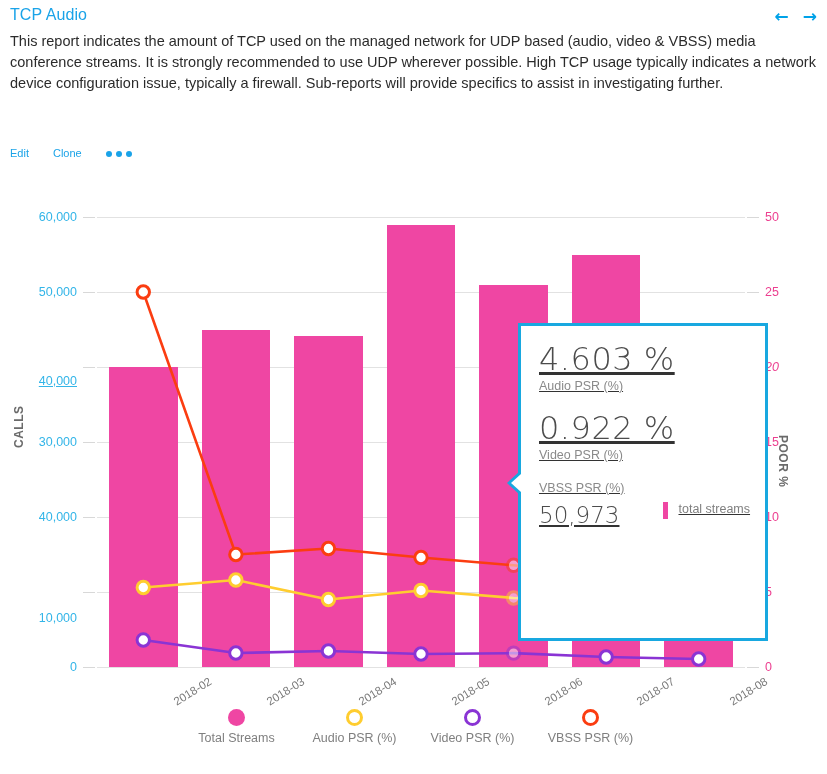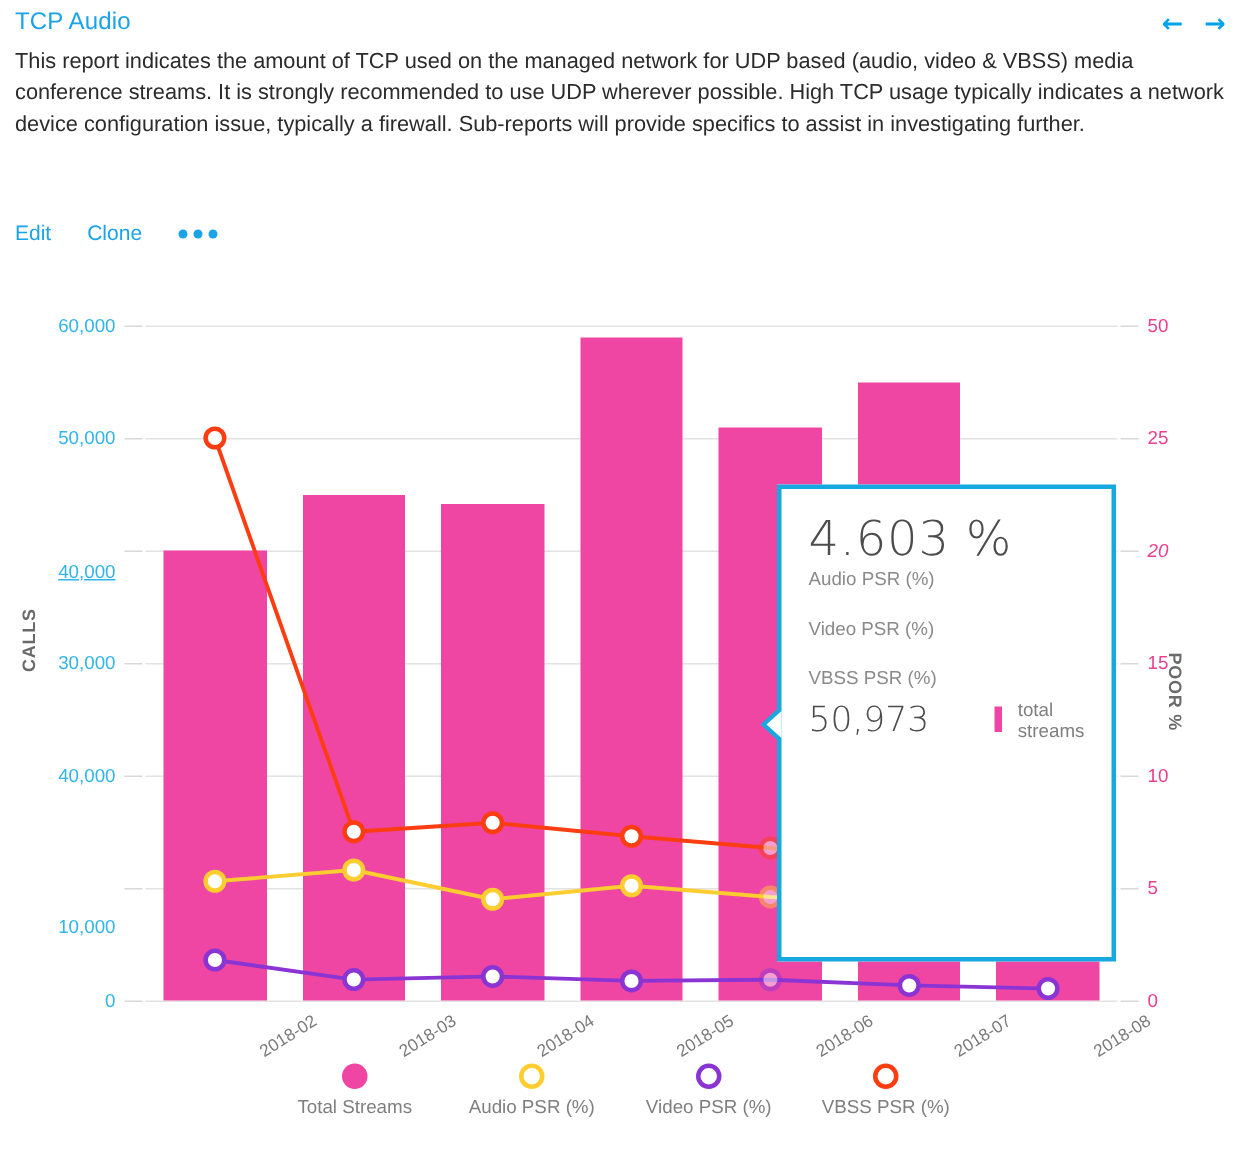--- a/index.html
+++ b/index.html
@@ -32,21 +32,21 @@
   #report-description{
     position:absolute;left:10px;top:31px;width:808px;
     font-size:14.5px;line-height:21px;color:#2b2b2b;
   }
   
   #command-bar{
     position:absolute;left:10px;top:147px;
     display:flex;align-items:center;gap:24px;
   }
   .cmd-link{
-    color:#1aa3e8;font-size:14px;cursor:pointer;white-space:nowrap;
+    color:#1aa3e8;font-size:11px;cursor:pointer;white-space:nowrap;
   }
   #more-commands{
     display:flex;gap:4px;align-items:center;cursor:pointer;padding-top:2px;
   }
   #more-commands i{
     display:block;width:6px;height:6px;border-radius:50%;background:#1aa3e8;
   }
   
   #chart-area{
     position:absolute;left:0;top:190px;width:827px;height:584px;
@@ -104,42 +104,43 @@
     display:flex;justify-content:center;gap:0;
   }
   .legend-item{
     width:118px;display:flex;flex-direction:column;
     align-items:center;gap:5px;cursor:pointer;
   }
   .legend-marker{width:17px;height:17px;border-radius:50%;box-sizing:border-box;}
   .legend-label{font-size:12.5px;color:#7f7f7f;white-space:nowrap;}
   
   #tooltip{
-    position:absolute;left:518px;top:323px;width:226px;height:318px;
+    position:absolute;left:518px;top:323px;width:250px;height:318px;
     background:#ffffff;border:3px solid #18a8e0;box-sizing:border-box;
     z-index:20;
+    text-decoration:underline;
   }
   #tooltip-pointer{
     position:absolute;left:-14px;top:145px;width:0;height:0;
     border-top:12px solid transparent;border-bottom:12px solid transparent;
     border-right:13px solid #18a8e0;
   }
   #tooltip-pointer:after{
     content:"";position:absolute;left:4px;top:-9px;width:0;height:0;
     border-top:9px solid transparent;border-bottom:9px solid transparent;
     border-right:10px solid #ffffff;
   }
   .tip-row{padding:0 0 0 18px;}
   .tip-value{
     font-size:32px;color:#4c4c4c;font-weight:300;line-height:1.12;
     font-family:"DejaVu Sans",sans-serif;letter-spacing:0.5px;
   }
   .tip-label{font-size:12.5px;color:#8a8a8a;margin-top:1px;}
   #tip-total-row{
-    display:flex;align-items:center;padding:7px 14px 0 18px;gap:0;
+    display:flex;align-items:flex-start;padding:7px 14px 0 18px;gap:0;
   }
   #tip-total-value{
     font-size:23px;color:#4c4c4c;font-weight:300;
     font-family:"DejaVu Sans",sans-serif;flex:0 0 auto;
   }
   #tip-total-swatch{
     width:5px;height:17px;background:#ef46a3;margin-left:44px;flex:0 0 auto;
   }
   #tip-total-label{font-size:12.5px;color:#7f7f7f;margin-left:10px;}
 </style>
@@ -274,20 +275,21 @@
     </div>
 </div>
 
 <div id="tooltip">
   <div id="tooltip-pointer"></div>
   <div class="tip-row" style="padding-top:16px;">
     <div class="tip-value">4.603 %</div>
     <div class="tip-label">Audio PSR (%)</div>
   </div>
   <div class="tip-row" style="padding-top:18px;">
+    <div class="tip-value">0.922 %</div>
     <div class="tip-label">Video PSR (%)</div>
   </div>
   <div class="tip-row" style="padding-top:18px;">
     <div class="tip-label">VBSS PSR (%)</div>
   </div>
   <div id="tip-total-row">
     <span id="tip-total-value">50,973</span>
     <span id="tip-total-swatch"></span>
     <span id="tip-total-label">total streams</span>
   </div>

